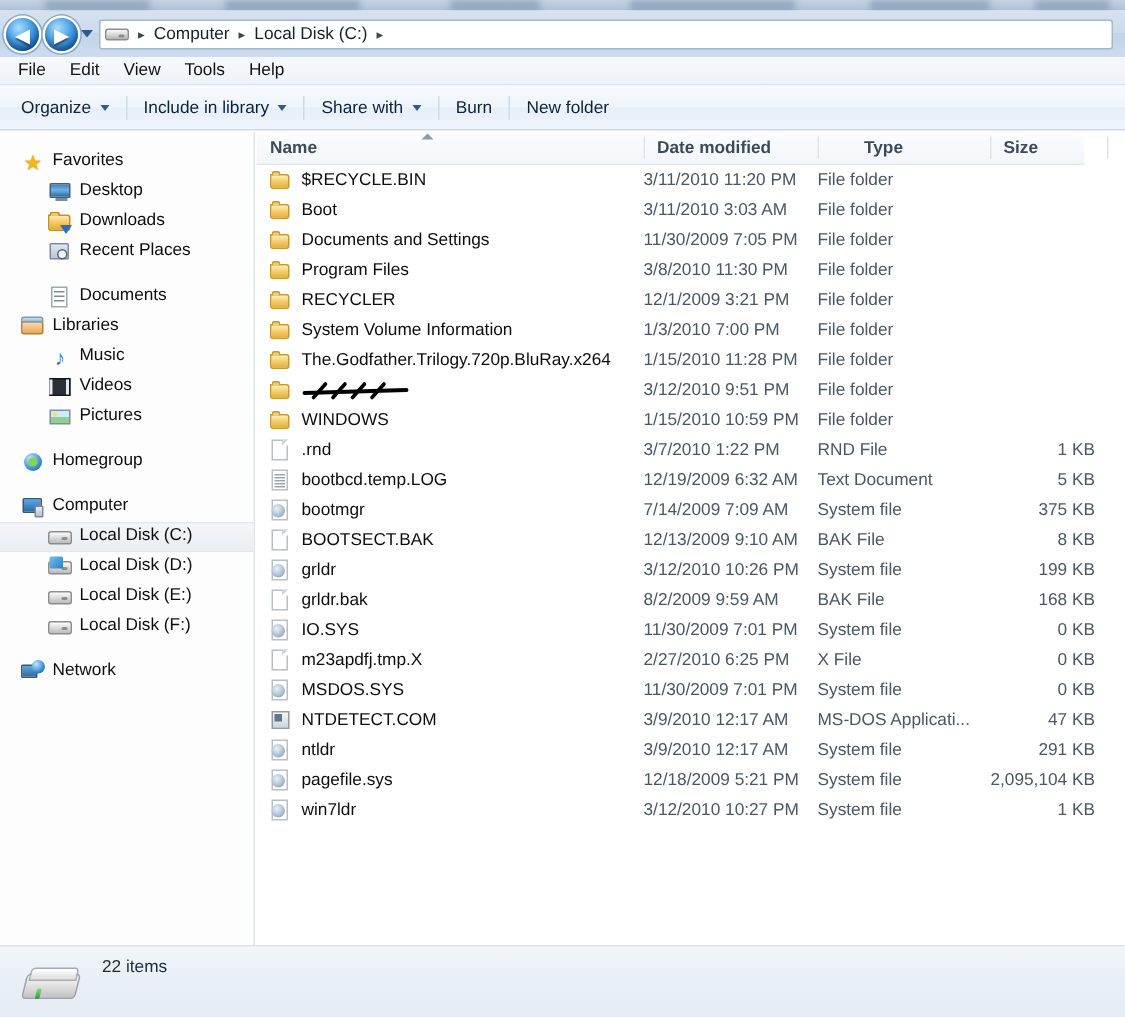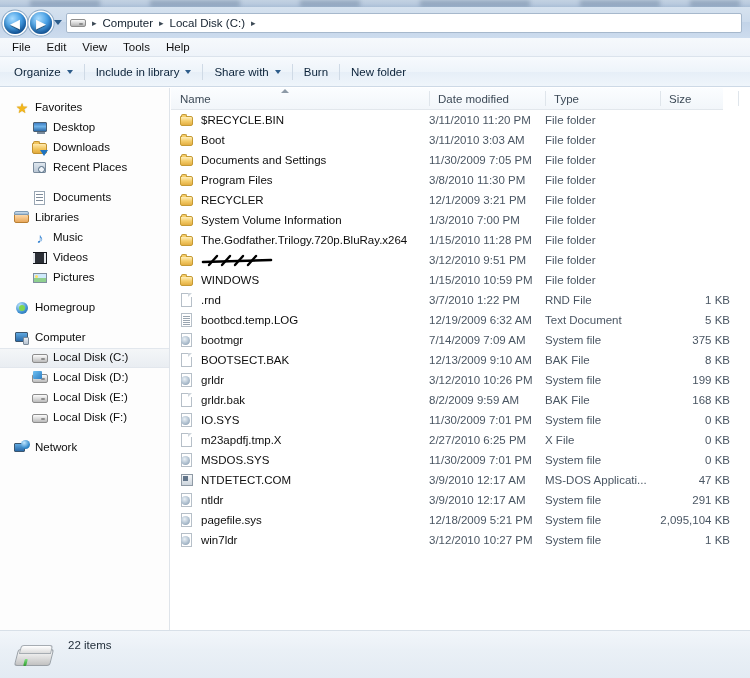--- a/index.html
+++ b/index.html
@@ -173,21 +173,21 @@
     background:radial-gradient(circle at 35% 30%,#bfe6ff,#2f86c9 65%,#17588f);}
 
   
   .listpane{
     position:absolute;left:171px;top:88px;width:579px;height:542px;
     background:#fff;overflow:hidden;
   }
   .colhead{
     position:relative;height:22px;width:552px;
     background:linear-gradient(to bottom,#fbfdff,#f2f6fa);
-    border-bottom:1px solid #e2e7ec;box-sizing:border-box;
+    border-bottom:1px solid #e2e7ec;box-sizing:border-box;font-weight:bold;
   }
   .colcell{
     position:absolute;top:0;height:21px;display:flex;align-items:center;
     font-size:11.5px;color:#3d4a57;padding-left:9px;box-sizing:border-box;cursor:pointer;
   }
   .coldiv{position:absolute;top:3px;width:1px;height:15px;background:#dfe5eb;cursor:col-resize;}
   .sortmark{
     position:absolute;left:110px;top:1px;width:0;height:0;
     border-left:4px solid transparent;border-right:4px solid transparent;
     border-bottom:4px solid #8d9aa7;
@@ -440,21 +440,21 @@
     <div class="colhead">
       <div class="colcell" style="left:0;width:258px">
         <span>Name</span>
         <span class="sortmark"></span>
       </div>
       <div class="coldiv" style="left:258px"></div>
       <div class="colcell" style="left:258px;width:116px">
         <span>Date modified</span>
       </div>
       <div class="coldiv" style="left:374px"></div>
-      <div class="colcell" style="left:374px;width:115px">
+      <div class="colcell" style="left:396px;width:115px">
         <span>Type</span>
       </div>
       <div class="coldiv" style="left:489px"></div>
       <div class="colcell" style="left:489px;width:78px">
         <span>Size</span>
       </div>
       <div class="coldiv" style="left:567px"></div>
     </div>
 
     <div class="rows" id="rows">

